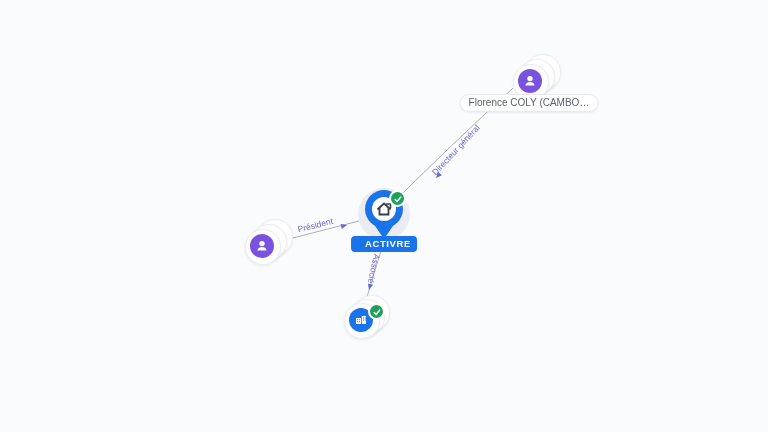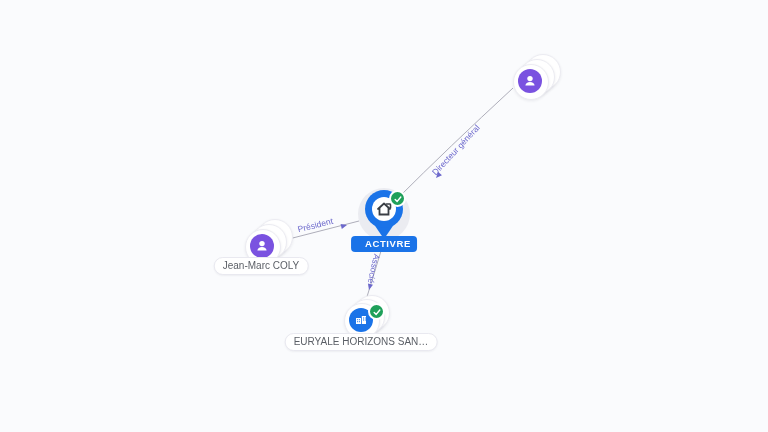--- a/index.html
+++ b/index.html
@@ -75,33 +75,33 @@
     <div class="circle" style="left:525px;top:54px;"></div>
     <div class="circle" style="left:519px;top:59px;"></div>
     <div class="circle" style="left:513px;top:64px;"></div>
     <div class="avatar person" style="left:518px;top:69px;">
       <svg width="16" height="16" viewBox="0 0 16 16">
           <circle cx="8" cy="5.6" r="2.7" fill="#ffffff"></circle>
           <path d="M3.4 12.6 a4.6 3.6 0 0 1 9.2 0 Z" fill="#ffffff"></path>
         </svg>
     </div>
   </div>
+  <div class="node-label" style="left:529px;top:94px;">Florence COLY (CAMBO…</div>
 
   <div class="node">
     <div class="circle" style="left:257px;top:219px;"></div>
     <div class="circle" style="left:251px;top:224px;"></div>
     <div class="circle" style="left:245px;top:229px;"></div>
     <div class="avatar person" style="left:250px;top:234px;">
       <svg width="16" height="16" viewBox="0 0 16 16">
           <circle cx="8" cy="5.6" r="2.7" fill="#ffffff"></circle>
           <path d="M3.4 12.6 a4.6 3.6 0 0 1 9.2 0 Z" fill="#ffffff"></path>
         </svg>
     </div>
   </div>
-  <div class="node-label" style="left:261px;top:257px;">Jean-Marc COLY</div>
 
   <div class="node">
     <div class="circle" style="left:354px;top:295px;"></div>
     <div class="circle" style="left:349px;top:299px;"></div>
     <div class="circle" style="left:344px;top:303px;"></div>
     <div class="avatar company" style="left:349px;top:308px;">
       <svg width="14" height="14" viewBox="0 0 14 14">
         <rect x="2" y="5" width="5" height="6" fill="#ffffff"></rect>
         <rect x="7.8" y="3" width="4.2" height="8" fill="#ffffff"></rect>
         <rect x="3.1" y="6.2" width="1" height="1" fill="#1a73e8"></rect>
@@ -113,15 +113,14 @@
         <rect x="9" y="6.5" width="1" height="1" fill="#1a73e8"></rect>
         <rect x="10.8" y="6.5" width="1" height="1" fill="#1a73e8"></rect>
       </svg>
     </div>
     <div class="badge" style="left:368px;top:303px;">
       <svg width="8" height="8" viewBox="0 0 10 10">
           <path d="M1.5 5.5 L4 8 L8.5 2.5" fill="none" stroke="#ffffff" stroke-width="1.8" stroke-linecap="round" stroke-linejoin="round"></path>
         </svg>
     </div>
   </div>
-  <div class="node-label" style="left:361px;top:333px;">EURYALE HORIZONS SAN…</div>
 
 </div>
 
 </body></html>

